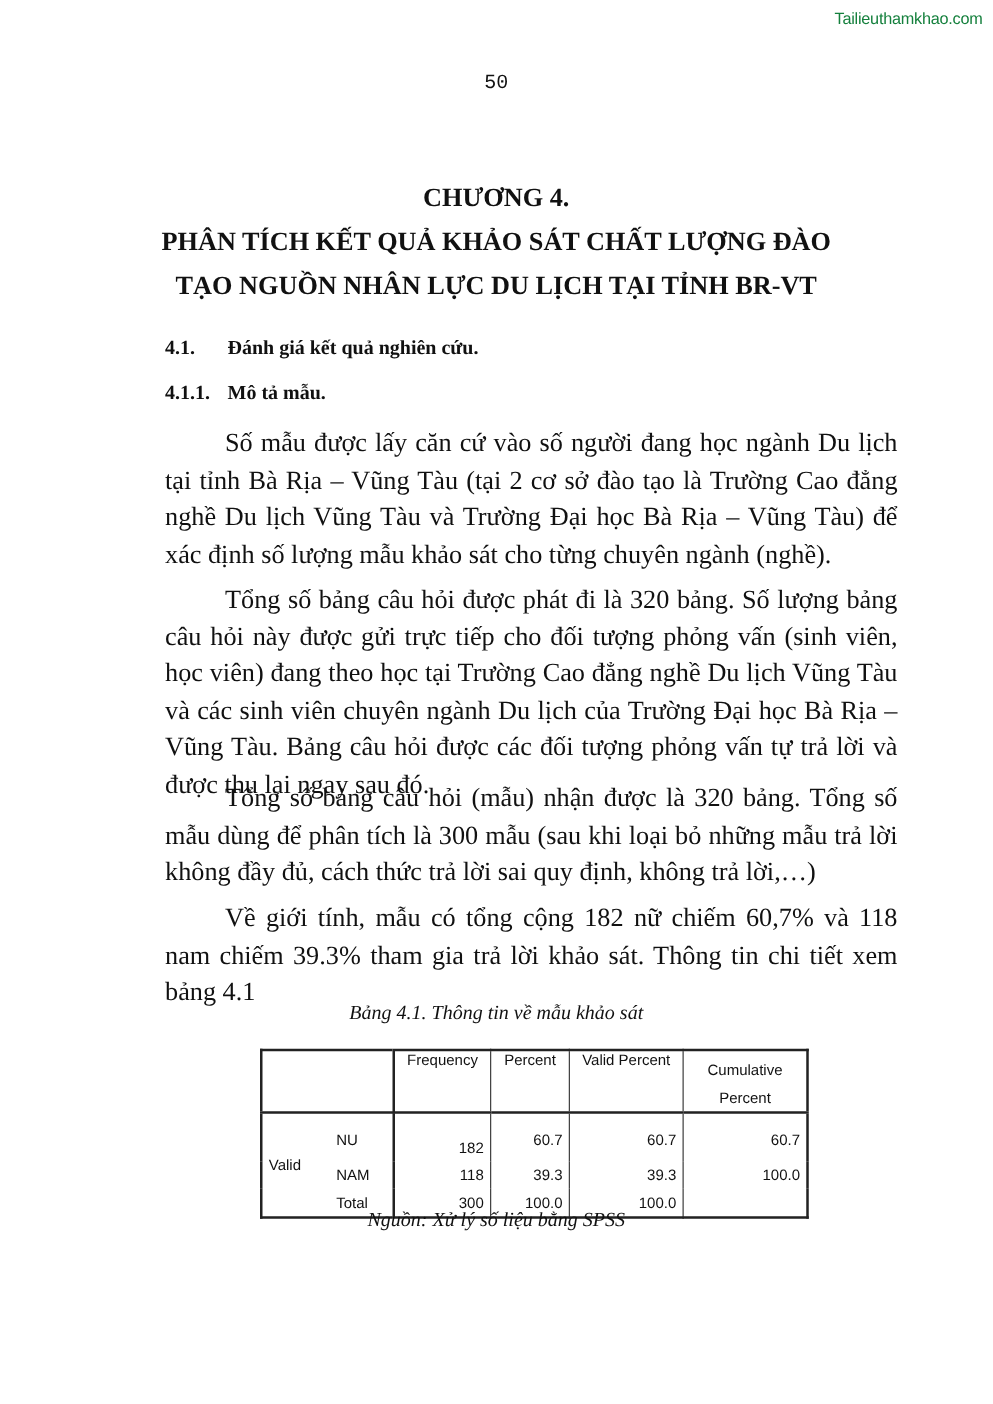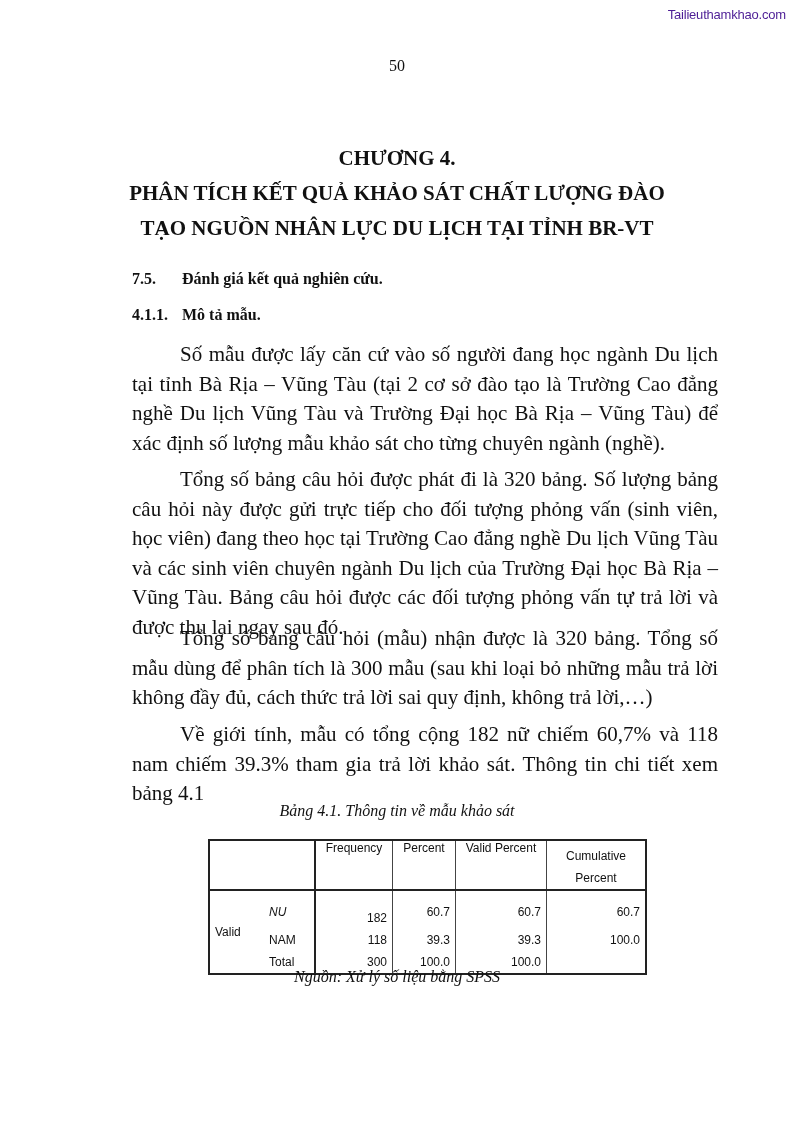--- a/index.html
+++ b/index.html
@@ -1,20 +1,20 @@
 <!DOCTYPE html>
 <html><head>
 <meta charset="utf-8">
 <style>
   html, body { margin:0; padding:0; background:#ffffff; }
   body { width:794px; height:1123px; position:relative; overflow:hidden;
          font-family:"Liberation Serif", "DejaVu Serif", serif; color:#111; }
   .watermark { position:absolute; top:7px; right:8px; font-family:"Liberation Sans", sans-serif;
-               font-size:13px; color:#4c1d95; letter-spacing:-0.2px; }
-  .page-num { position:absolute; top:57px; left:0; width:100%; text-align:center; font-size:16px; }
+               font-size:13px; color:#15803d; letter-spacing:-0.2px; }
+  .page-num { position:absolute; top:57px; left:0; width:100%; text-align:center; font-size:16px;font-family:Liberation Mono, monospace; }
   .chapter { position:absolute; top:141px; left:0; width:100%; text-align:center;
              font-weight:bold; font-size:21px; line-height:35px; }
   .h2 { position:absolute; left:132px; font-weight:bold; font-size:16px; }
   .h2 .num { display:inline-block; width:50px; }
   .h3 .num { width:50px; }
   .para { position:absolute; left:132px; width:586px; font-size:21px; line-height:29.5px;
           text-align:justify; text-indent:48px; }
   .caption { position:absolute; left:0; width:100%; text-align:center; font-style:italic; font-size:16px; }
   table.spss { position:absolute; left:208px; top:839px; border-collapse:collapse;
                font-family:"Liberation Sans", sans-serif; font-size:12px; color:#111; }
@@ -32,21 +32,21 @@
 <div class="watermark">Tailieuthamkhao.com</div>
 <div class="page-num">50</div>
 
 <div class="chapter">
   <div>CHƯƠNG 4.</div>
   <div>PHÂN TÍCH KẾT QUẢ KHẢO SÁT CHẤT LƯỢNG ĐÀO</div>
   <div>TẠO NGUỒN NHÂN LỰC DU LỊCH TẠI TỈNH BR-VT</div>
 </div>
 
 <div class="h2" style="top:270px;">
-  <span class="num">7.5.</span><span>Đánh giá kết quả nghiên cứu.</span>
+  <span class="num">4.1.</span><span>Đánh giá kết quả nghiên cứu.</span>
 </div>
 <div class="h2 h3" style="top:306px;">
   <span class="num">4.1.1.</span><span>Mô tả mẫu.</span>
 </div>
 
 <p class="para" style="top:328px;margin:0;margin-top:12px;">Số mẫu được lấy căn cứ vào số người đang học ngành Du lịch tại tỉnh Bà Rịa – Vũng Tàu (tại 2 cơ sở đào tạo là Trường Cao đẳng nghề Du lịch Vũng Tàu và Trường Đại học Bà Rịa – Vũng Tàu) để xác định số lượng mẫu khảo sát cho từng chuyên ngành (nghề).</p>
 <p class="para" style="top:453px;margin:0;margin-top:12px;">Tổng số bảng câu hỏi được phát đi là 320 bảng. Số lượng bảng câu hỏi này được gửi trực tiếp cho đối tượng phỏng vấn (sinh viên, học viên) đang theo học tại Trường Cao đẳng nghề Du lịch Vũng Tàu và các sinh viên chuyên ngành Du lịch của Trường Đại học Bà Rịa – Vũng Tàu. Bảng câu hỏi được các đối tượng phỏng vấn tự trả lời và được thu lại ngay sau đó.</p>
 <p class="para" style="top:612px;margin:0;margin-top:12px;">Tổng số bảng câu hỏi (mẫu) nhận được là 320 bảng. Tổng số mẫu dùng để phân tích là 300 mẫu (sau khi loại bỏ những mẫu trả lời không đầy đủ, cách thức trả lời sai quy định, không trả lời,…)</p>
 <p class="para" style="top:708px;margin:0;margin-top:12px;">Về giới tính, mẫu có tổng cộng 182 nữ chiếm 60,7% và 118 nam chiếm 39.3% tham gia trả lời khảo sát. Thông tin chi tiết xem bảng 4.1</p>
 
@@ -57,21 +57,21 @@
       <tr class="hdr">
     <td style="width:44px;"></td>
     <td class="thickv" style="width:40px;"></td>
     <td class="thinv" style="width:66px;margin-top:44px;">Frequency</td>
     <td class="thinv" style="width:52px;">Percent</td>
     <td class="thinv" style="width:80px;margin-top:24px;">Valid Percent</td>
     <td style="width:88px;line-height:22px;padding-top:4px;">Cumulative Percent</td>
   </tr>
   <tr>
     <td class="l" rowspan="3">Valid</td>
-    <td class="l thickv" style="padding-top:4px;font-style:italic;">NU</td>
+    <td class="l thickv" style="padding-top:4px;">NU</td>
     <td class="r thinv" style="padding-top:16px;">182</td>
     <td class="r thinv" style="padding-top:4px;">60.7</td>
     <td class="r thinv" style="padding-top:4px;">60.7</td>
     <td class="r" style="padding-top:4px;">60.7</td>
   </tr>
   <tr>
     <td class="l thickv">NAM</td>
     <td class="r thinv">118</td>
     <td class="r thinv">39.3</td>
     <td class="r thinv">39.3</td>

